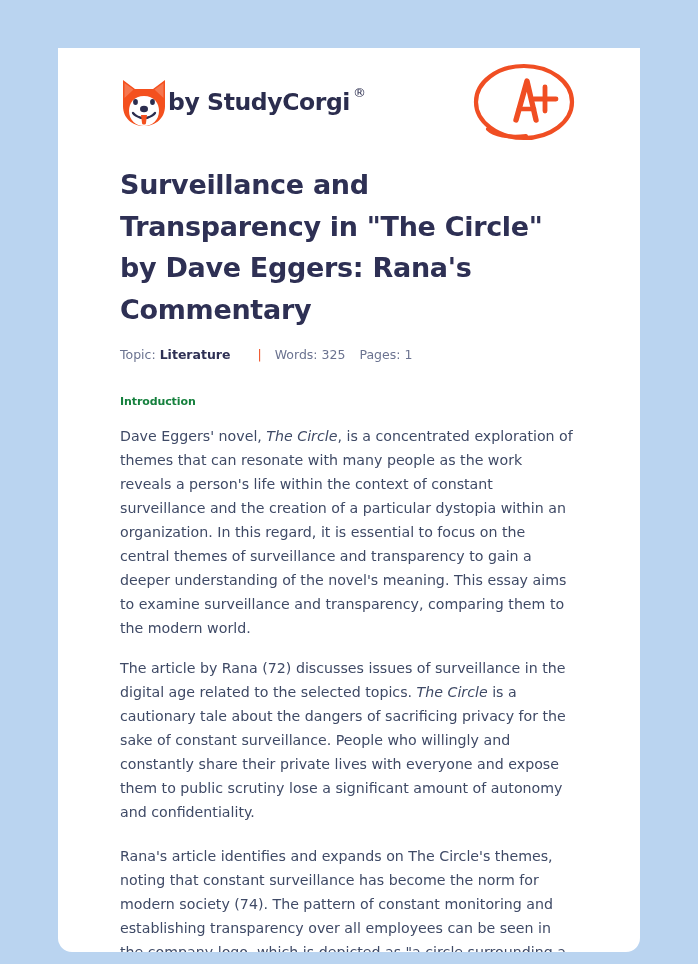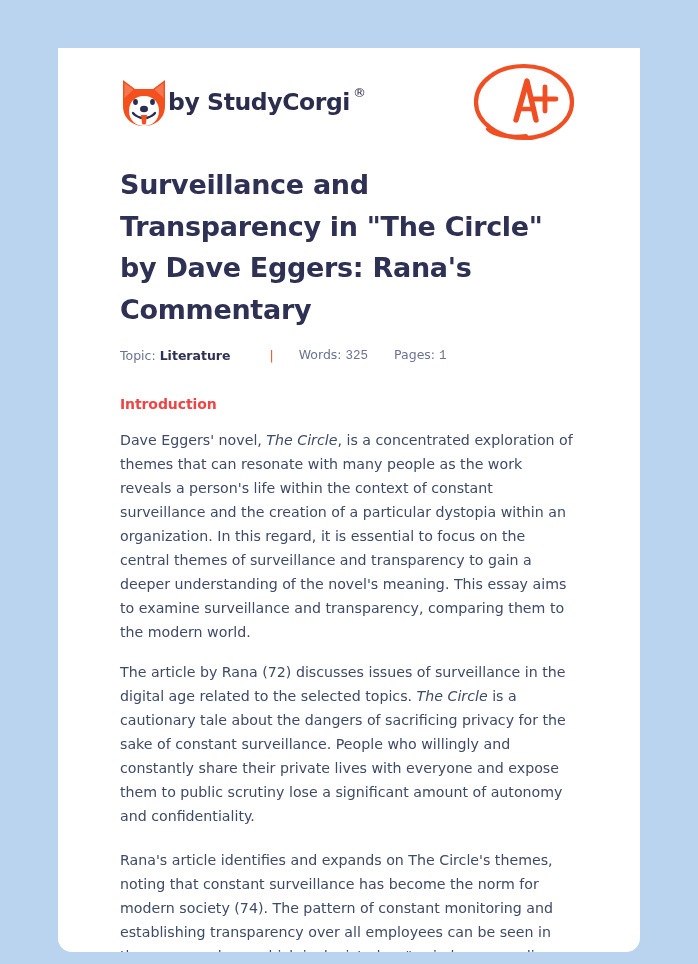--- a/index.html
+++ b/index.html
@@ -60,35 +60,34 @@
   }
 
   
   .meta-row {
     margin-top: 17px;
     font-size: 12.5px;
     color: #6b7390;
     display: flex;
     align-items: center;
     white-space: nowrap;
-    gap: 12px;
   }
   .meta-label { color: #6b7390; }
   .meta-strong { color: #2e3054; font-weight: 700; margin-left: 4px; }
   .meta-sep { color: #f04e23; margin: 0 13px; font-weight: 400; }
   .meta-group { margin-right: 14px; }
   .meta-group:last-child { margin-right: 8px; }
-  .meta-num { color: #6b7390; font-family: Liberation Mono, monospace; }
+  .meta-num { color: #6b7390; }
 
   
   .section-heading {
     margin: 33px 0 0 0;
-    font-size: 14px;
+    font-size: 11px;
     font-weight: 700;
-    color: #ef4444;
+    color: #15803d;
     letter-spacing: -0.1px;
   }
   .section-heading .ital { font-style: italic; }
   p.body-text {
     margin: 16px 0 0 0;
     font-size: 14.2px;
     line-height: 24px;
     color: #3f4a66;
     text-align: left;
   }

